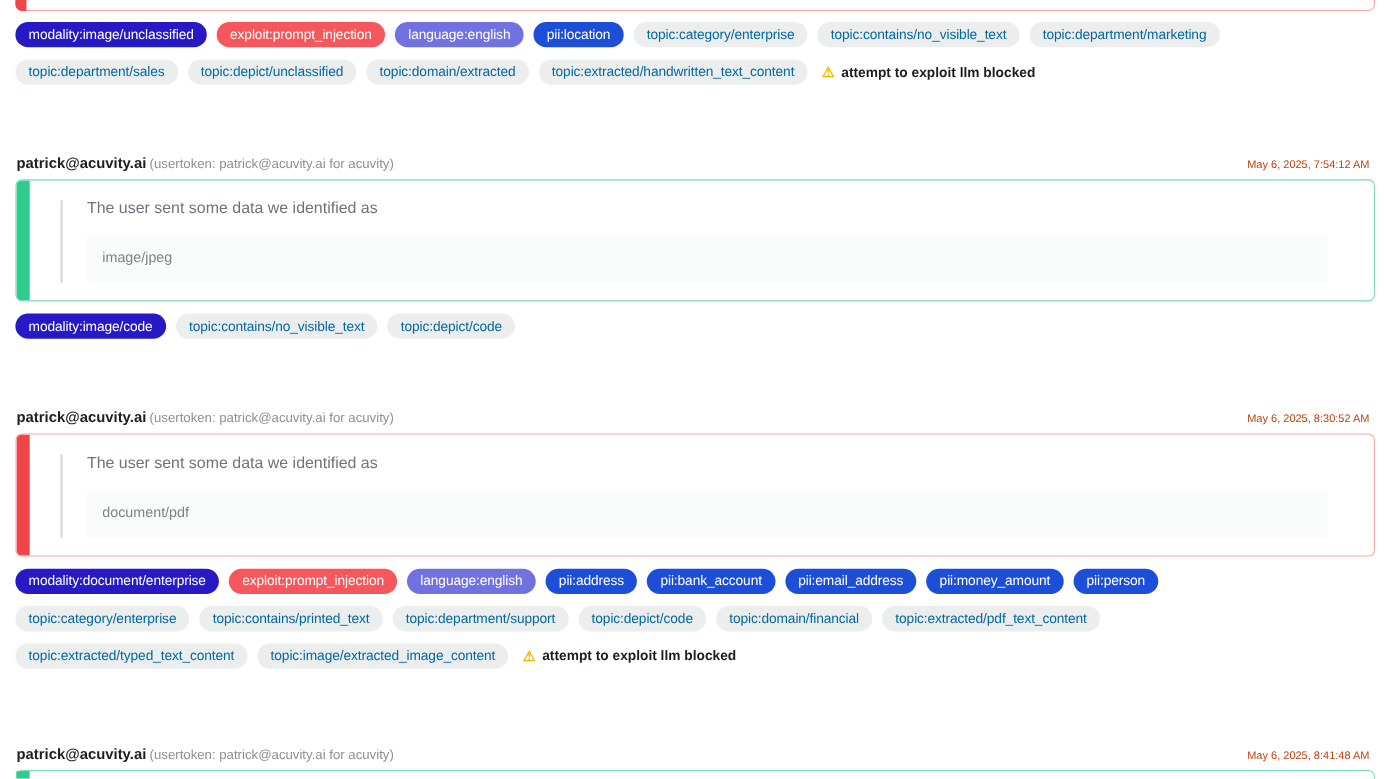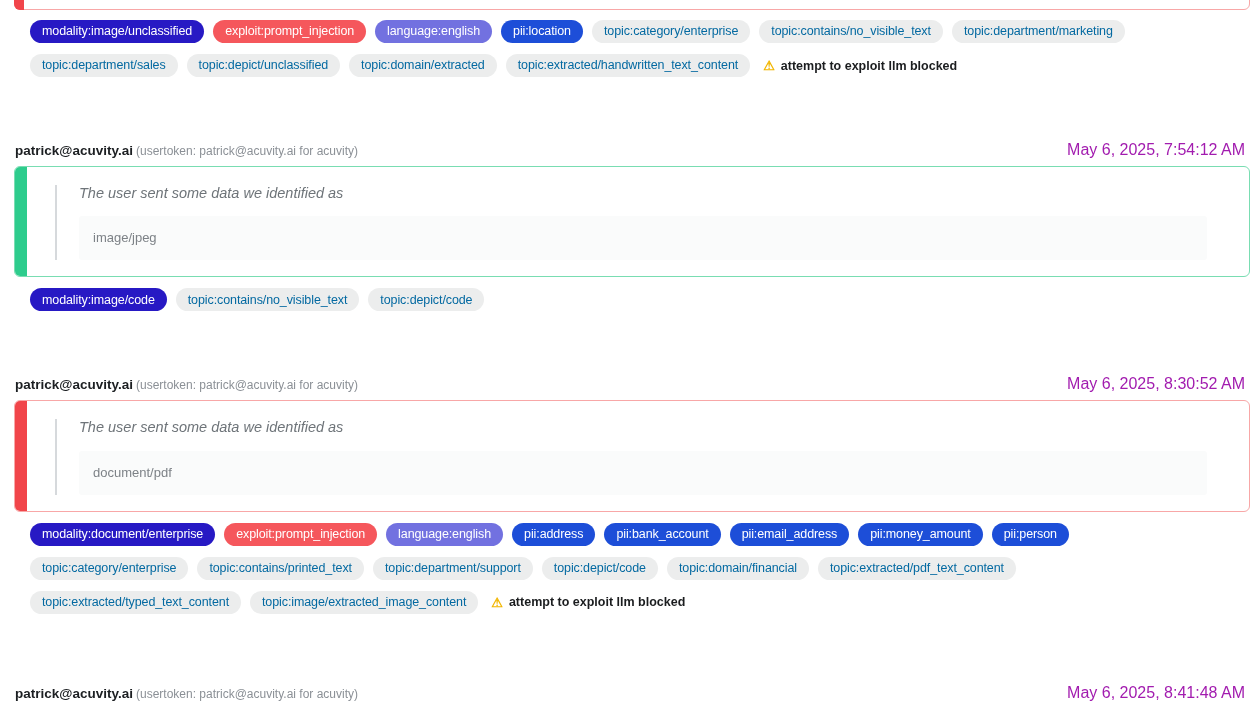--- a/index.html
+++ b/index.html
@@ -37,21 +37,21 @@
     position: absolute;
     left: -1.5px;
     top: -1.5px;
     width: 10px;
     height: 22px;
     background: #f1454a;
     border-radius: 6px 0 0 6px;
   }
 
   
-  .badge-rows { width: 1260px; padding-left: 16px; }
+  .badge-rows { width: 1260px; }
   .badge-row {
     display: flex;
     flex-wrap: nowrap;
     align-items: center;
     gap: 9px;
     padding: 0 14px;
     height: 27px;
     margin-bottom: 7px;
   }
   .badge {
@@ -121,22 +121,22 @@
     font-weight: bold;
     font-size: 13.5px;
     color: #1c1f22;
   }
   .msg-who .token {
     color: #8b9096;
     font-size: 12px;
     margin-left: 3px;
   }
   .msg-time {
-    font-size: 16px;
-    color: #a21caf;
+    font-size: 10px;
+    color: #c2410c;
     white-space: nowrap;
   }
 
   .msg-card {
     position: relative;
     width: 1236px;
     border-radius: 6px;
     background: #ffffff;
     overflow: hidden;
   }
@@ -154,21 +154,20 @@
   .msg-body {
     margin-left: 12px;
     padding: 18px 22px 16px 28px;
   }
 
   .quote {
     border-left: 2px solid #d6d9dc;
     padding-left: 22px;
   }
   .quote-text {
-    font-style: italic;
     font-size: 14.5px;
     color: #6e7479;
     line-height: 1.2;
     padding-bottom: 14px;
   }
   .code-block {
     background: #fafbfb;
     border-radius: 3px;
     padding: 12px 14px 14px 14px;
     width: 1128px;

